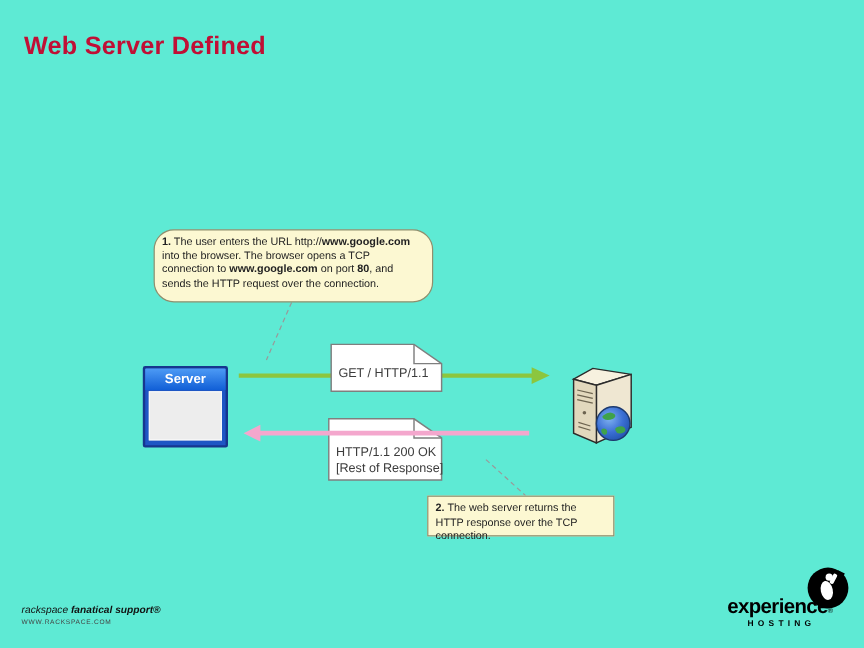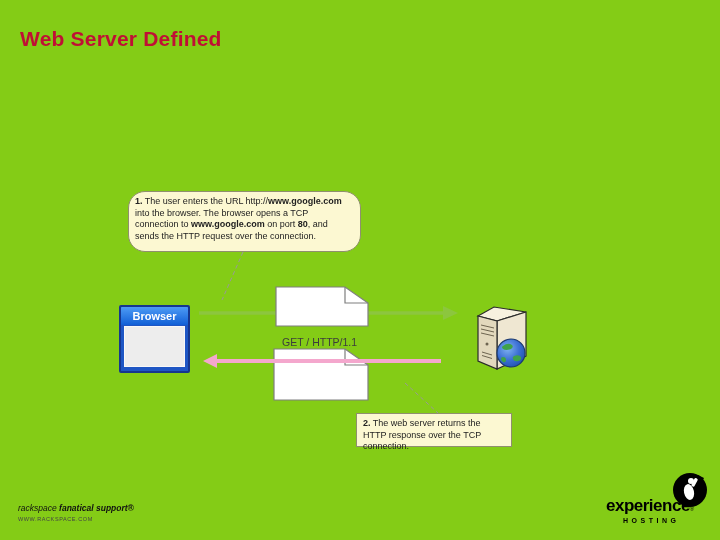--- a/index.html
+++ b/index.html
@@ -1,18 +1,18 @@
 <!DOCTYPE html>
 <html><head>
 <meta charset="utf-8">
 <style>
   * { margin:0; padding:0; box-sizing:border-box; }
   html,body { background:#e9e9e9; }
   .slide {
-    position:relative; width:720px; height:540px; background:#84cc16;
+    position:relative; width:720px; height:540px; background:#5eead4;
     font-family:"Liberation Sans", sans-serif; overflow:hidden;
     margin:0 auto;
     text-decoration:underline;
   }
   .title {
     position:absolute; left:20px; top:27px;
     font-size:21px; font-weight:bold; color:#C00F35; letter-spacing:0.2px;
   }
   .body-text {
     position:absolute; left:30px; top:94px; width:634px;
@@ -33,21 +33,21 @@
   .browser-titlebar {
     height:18px; background:linear-gradient(#4D9BF5, #115FD6);
     color:#ffffff; font-size:11px; font-weight:600; text-align:center;
     line-height:18px; border-radius:1px 1px 0 0;
   }
   .browser-body {
     margin:1px 3px 3px 3px; height:41px; background:#EDEDED;
     border:1px solid #f8f8f8;
   }
   .doc-label {
-    position:absolute; color:#3c3c3c; font-size:10.5px; line-height:13px;margin-top:31px;
+    position:absolute; color:#3c3c3c; font-size:10.5px; line-height:13px;
   }
   .request-label { left:282px; top:305px; }
   .response-label { left:280px; top:371px; }
   .server-label {
     position:absolute; left:446px; top:369px; font-size:12.5px; color:#1a1a1a;
   }
   .footer-left { position:absolute; left:18px; top:503px; }
   .tagline { font-size:8.5px; font-style:italic; color:#111; }
   .tagline .bold { font-weight:bold; }
   .website {
@@ -128,25 +128,29 @@
 
   <div class="callout callout-1">
     <b>1.</b><span> The user enters the URL http://</span><b>www.google.com</b><span> into the browser. The browser opens a TCP connection to </span><b>www.google.com</b><span> on port </span><b>80</b><span>, and sends the HTTP request over the connection.</span>
   </div>
 
   <div class="callout callout-2">
     <b>2.</b><span> The web server returns the HTTP response over the TCP connection.</span>
   </div>
 
   <div class="browser">
-    <div class="browser-titlebar">Browser</div>
+    <div class="browser-titlebar">Server</div>
     <div class="browser-body"></div>
   </div>
 
   <div class="doc-label request-label">GET / HTTP/1.1</div>
+  <div class="doc-label response-label">
+    <div>HTTP/1.1 200 OK</div>
+    <div>[Rest of Response]</div>
+  </div>
 
 
   <div class="footer-left">
     <div class="tagline"><span>rackspace </span><span class="bold">fanatical support®</span></div>
     <div class="website">WWW.RACKSPACE.COM</div>
   </div>
 
   <div class="footer-right">
     <svg class="logo-mark" width="42" height="40" viewBox="0 0 42 40">
       <circle cx="20" cy="20" r="17" fill="#000"></circle>

